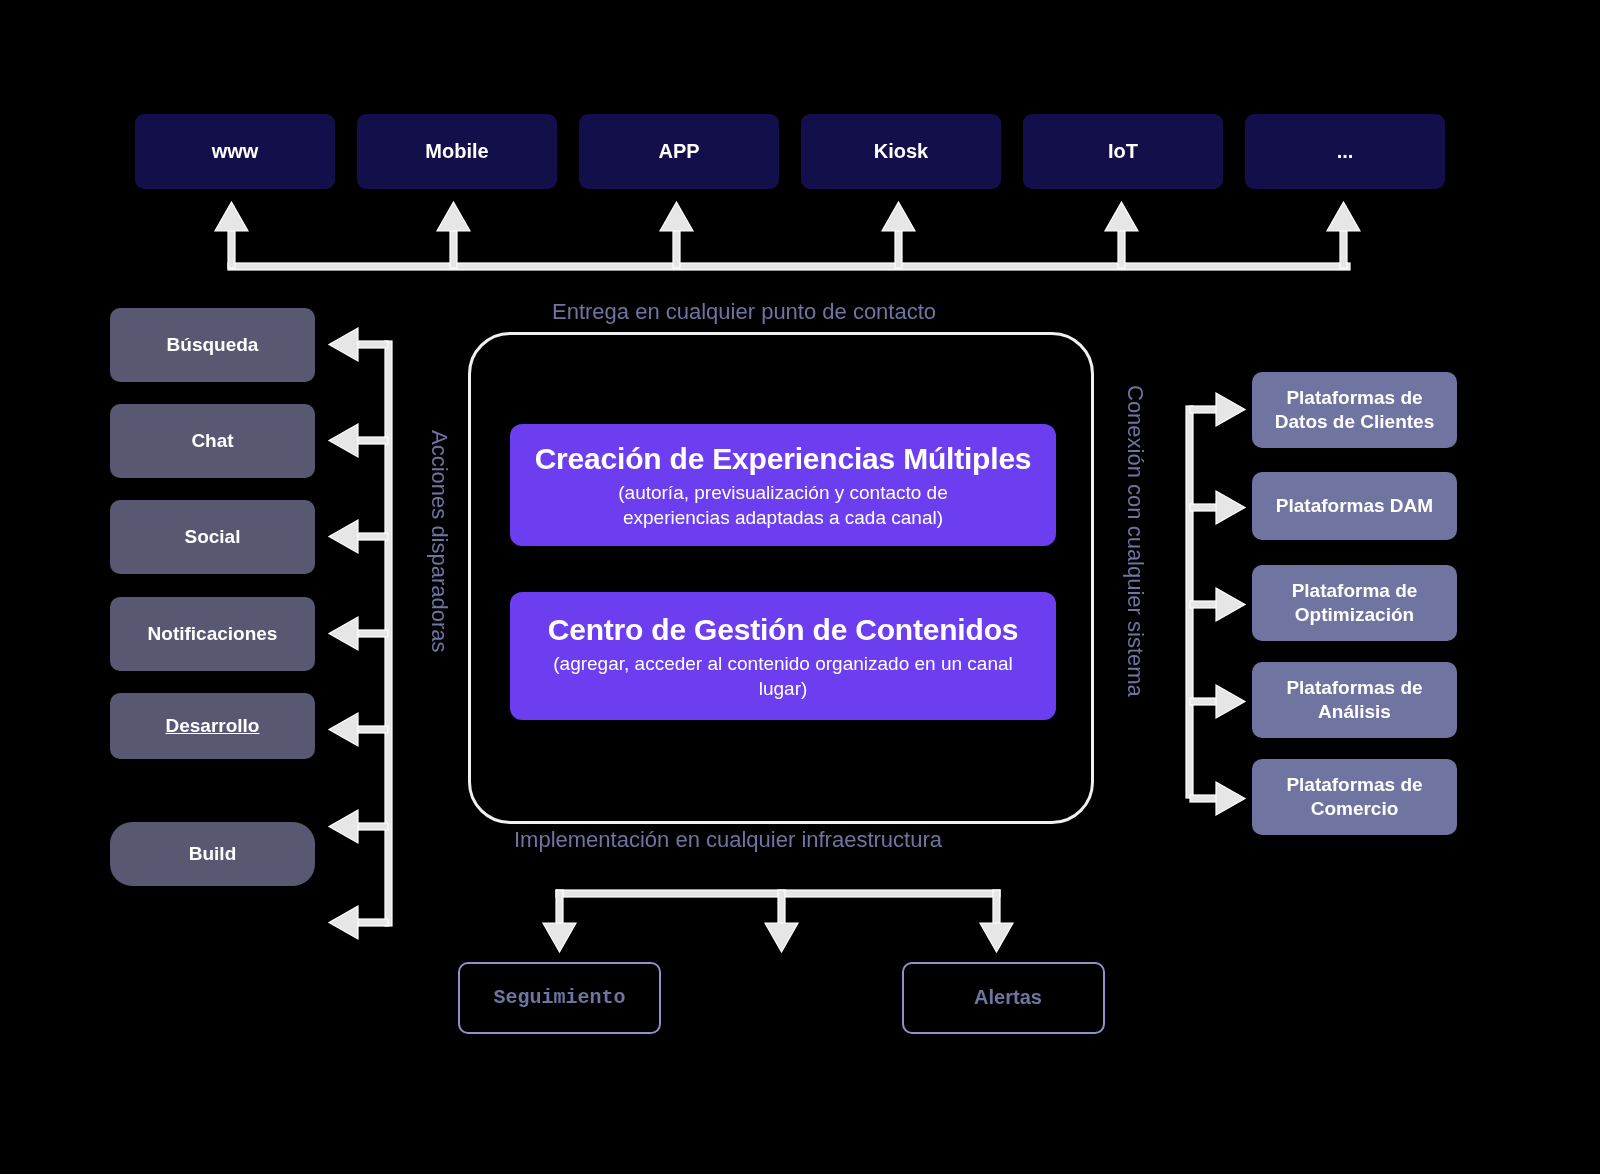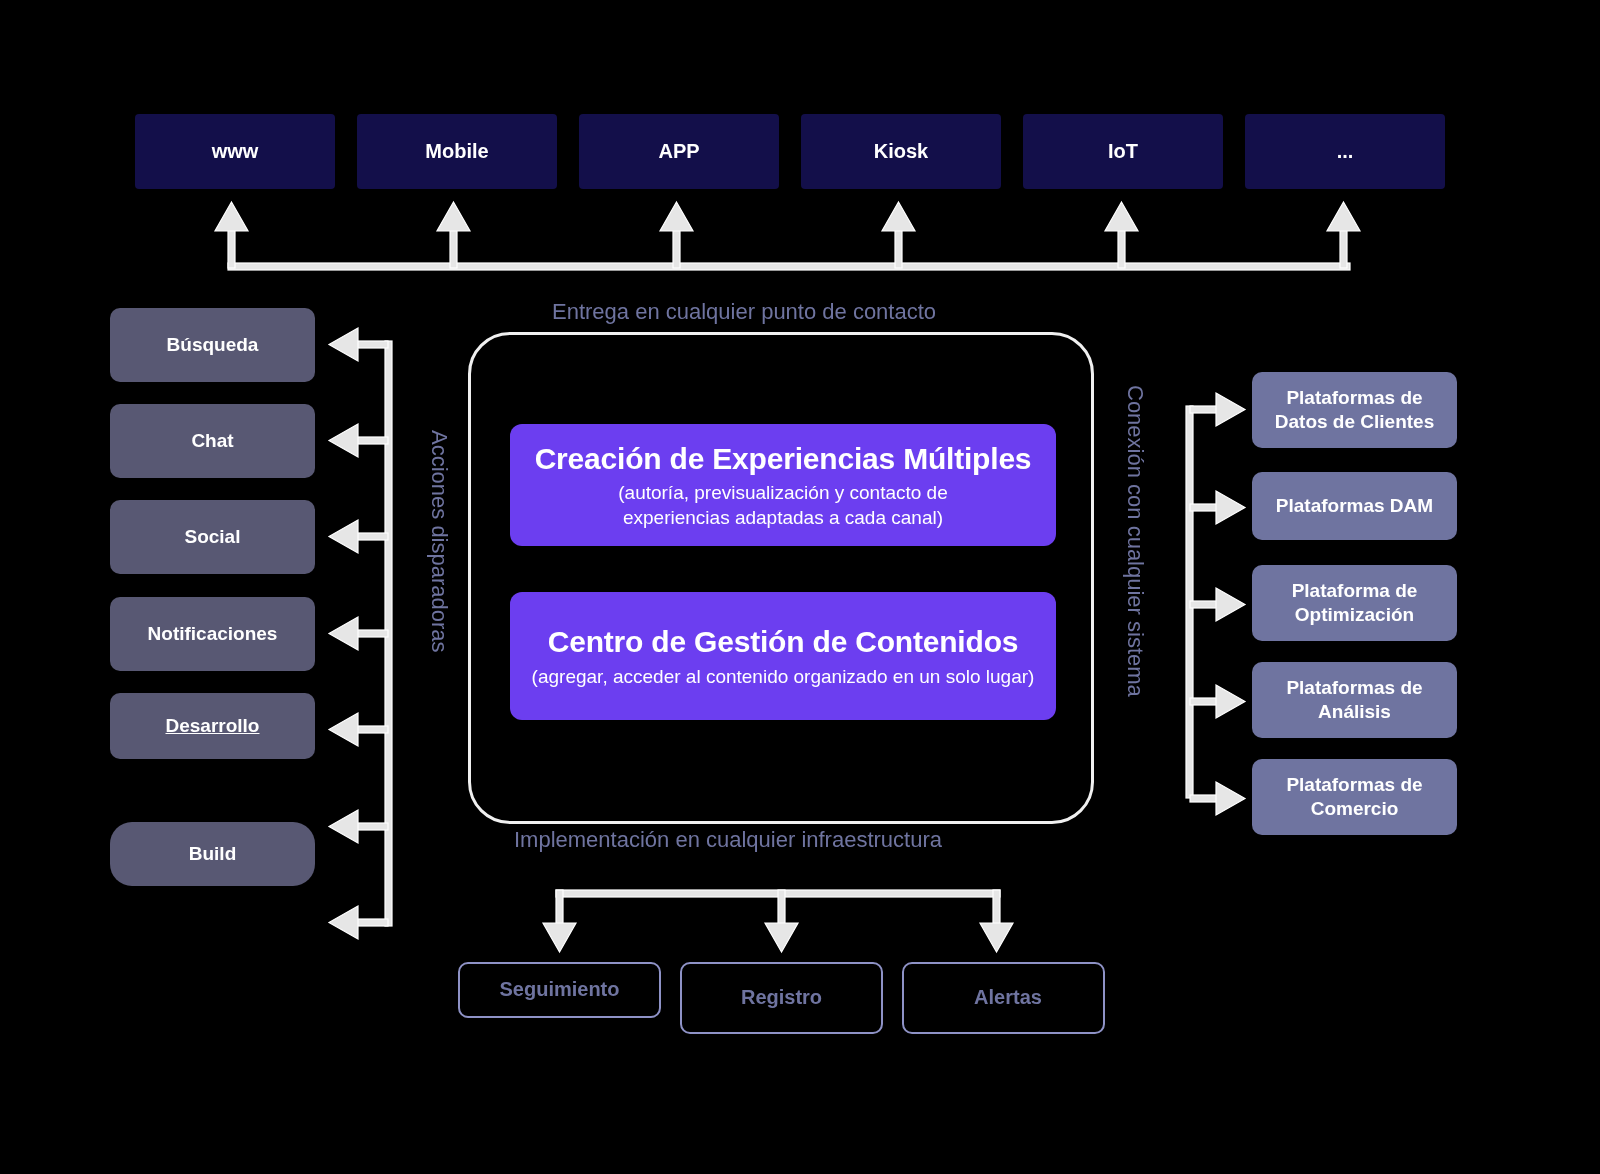--- a/index.html
+++ b/index.html
@@ -34,21 +34,21 @@
     text-align: center;
     border-radius: 10px;
     color: #ffffff;
     line-height: 1.28;
   }
   
   .chan {
     background: #130f4a;
     font-size: 20px;
     font-weight: 700;
-    border-radius: 4px;
+    border-radius: 9px;
   }
   
   .trig {
     background: #585873;
     font-size: 19px;
     font-weight: 700;
     border-radius: 10px;
   }
   
   .plat {
@@ -254,28 +254,25 @@
 
   <div id="main-container"></div>
 
   <div class="box card" style="left:510px; top:424px; width:546px; height:122px;">
     <span class="card-title">Creación de Experiencias Múltiples</span>
     <span class="card-sub">(autoría, previsualización y contacto de</span>
     <span class="card-sub">experiencias adaptadas a cada canal)</span>
   </div>
   <div class="box card" style="left:510px; top:592px; width:546px; height:128px;">
     <span class="card-title">Centro de Gestión de Contenidos</span>
-    <span class="card-sub">(agregar, acceder al contenido organizado en un solo lugar)</span>
-  </div>
-
-  <div class="box obs" style="left:458px; top:962px; width:203px; height:56px;">
+    <span class="card-sub">(agregar, acceder al contenido organizado en un canal lugar)</span>
+  </div>
+
+  <div class="box obs" style="left:458px; top:962px; width:203px; height:72px;font-family:Liberation Mono, monospace;">
     <span>Seguimiento</span>
-  </div>
-  <div class="box obs" style="left:680px; top:962px; width:203px; height:72px;">
-    <span>Registro</span>
   </div>
   <div class="box obs" style="left:902px; top:962px; width:203px; height:72px;padding-left:9px;">
     <span>Alertas</span>
   </div>
 
   <div class="cap" id="cap-top" style="left:552px; top:299px;">Entrega en cualquier punto de contacto</div>
 
   <div class="cap" id="cap-bottom" style="left:514px; top:827px;">Implementación en cualquier infraestructura</div>
 
   <div class="cap-v" id="cap-left">Acciones disparadoras</div>

